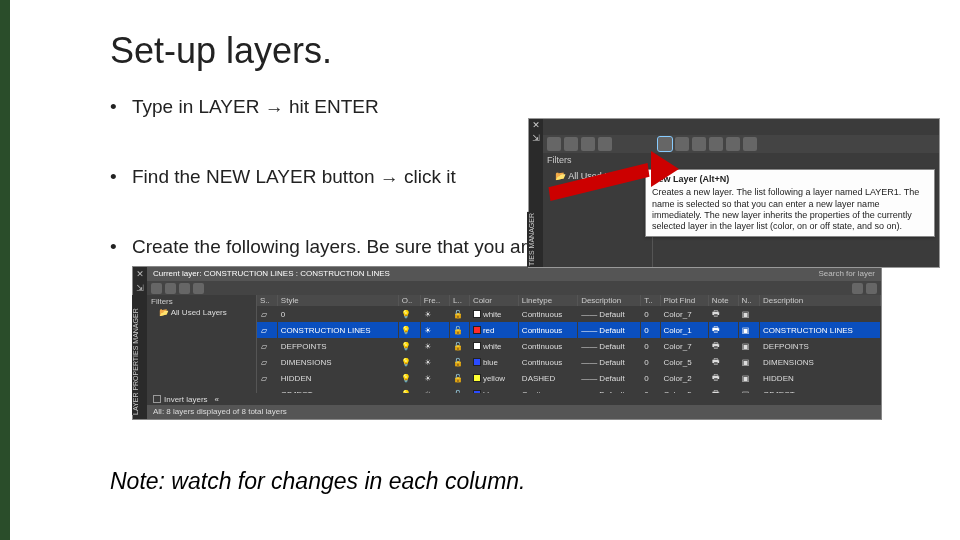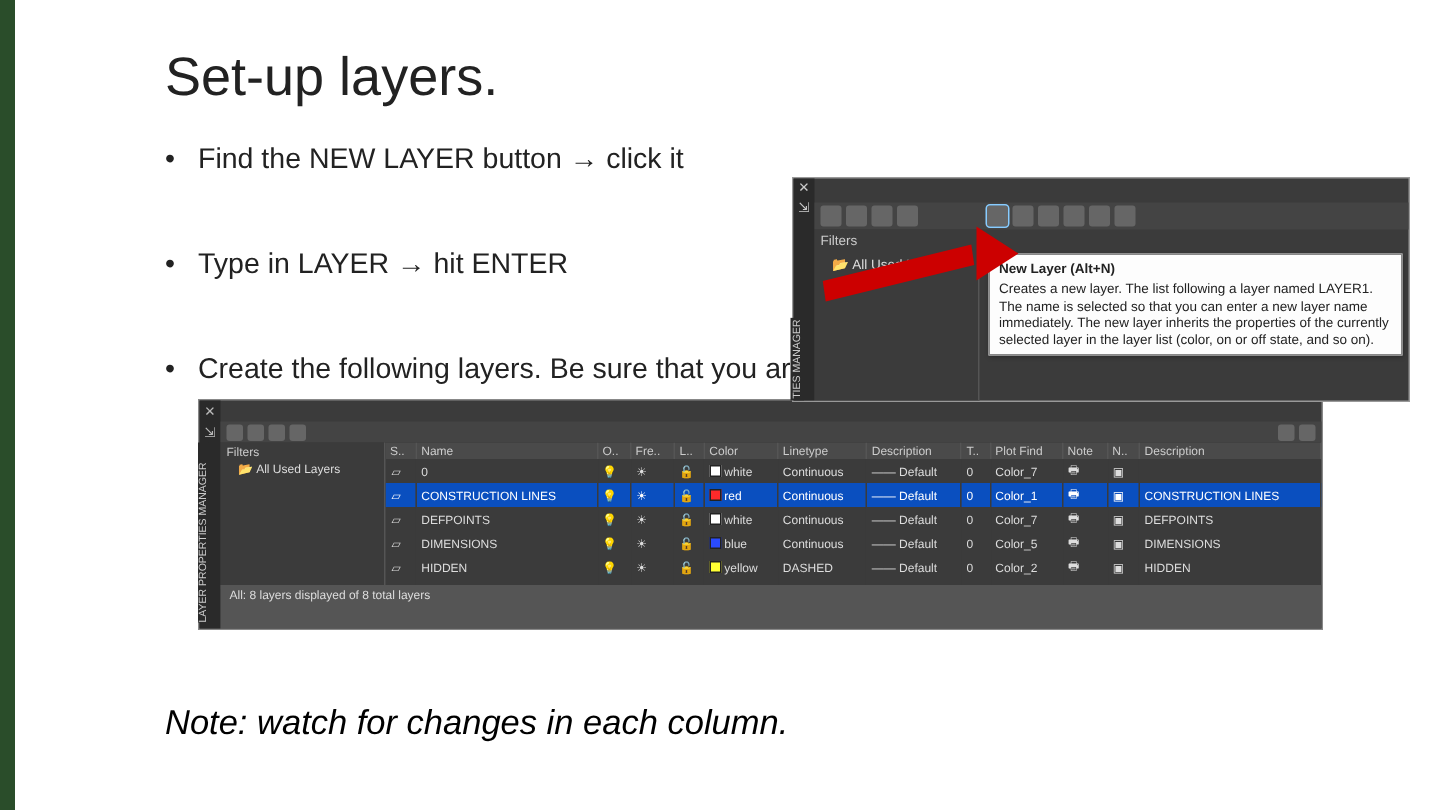--- a/index.html
+++ b/index.html
@@ -90,21 +90,21 @@
   .shot1 .toolbar .gap { width: 40px; }
   .shot1 .filters {
     position: absolute; left: 14px; top: 34px; width: 110px; bottom: 0;
     background: #3b3b3b; border-right: 1px solid #555;
     padding: 2px 4px; font-size: 9px;
   }
   .shot1 .filters .hdr { color:#ccc; margin-bottom:4px; }
   .shot1 .filters .row { color:#ddd; padding:2px 0 2px 8px; }
   .shot1 .tooltip {
     position: absolute;
-    left: 130px; top: 50px; right: 4px;
+    left: 116px; top: 50px; right: 4px;
     background: #fdfdfd;
     border: 1px solid #888;
     padding: 4px 6px;
     color: #222;
     font-size: 9px;
     line-height: 1.25;
     box-shadow: 0 1px 3px rgba(0,0,0,.3);
   }
   .shot1 .tooltip .tt-title { font-weight: bold; margin-bottom: 2px; }
   .shot1 .arrow {
@@ -184,63 +184,67 @@
     height:12px;
   }
   .shot2 tr.sel td { background:#0a4fbf; color:#fff; }
   .shot2 .sw { display:inline-block; width:8px; height:8px; vertical-align:middle; margin-right:2px; border:1px solid #222;}
   .shot2 .ic { display:inline-block; width:8px; font-size:8px; text-align:center; }
   .shot2 .invert {
     position:absolute; left:14px; bottom:14px; height:12px; font-size:8px;
     display:flex; align-items:center; gap:3px; padding-left:6px;
   }
   .shot2 .status {
-    position:absolute; left:14px; right:0; bottom:0; height:29px;
+    position:absolute; left:14px; right:0; bottom:0; height:14px;
     background:#555; color:#ddd; font-size:8px; line-height:14px; padding-left:6px;
   }
 </style>
 </head>
 <body>
 
 <div class="slide">
 
   <h1>Set-up layers.</h1>
 
   <ul class="bullets">
+    <li>Type in LAYER → hit ENTER</li>
     <li>Find the NEW LAYER button → click it</li>
-    <li>Type in LAYER → hit ENTER</li>
     <li>
       <span>Create the following layers. Be sure that you are using all capital letters.</span>
 
       
       <div class="shot2">
         <div class="closecol">
           <span>✕</span>
           <span>⇲</span>
         </div>
         <div class="sidetext">LAYER PROPERTIES MANAGER</div>
+        <div class="titlebar">
+          <span>Current layer: CONSTRUCTION LINES : CONSTRUCTION LINES</span>
+          <span style="opacity:.6">Search for layer</span>
+        </div>
         <div class="toolbar">
           <span class="ico"></span>
           <span class="ico"></span>
           <span class="ico"></span>
           <span class="ico"></span>
           <span style="flex:1"></span>
           <span class="ico"></span>
           <span class="ico"></span>
         </div>
         <div class="filters">
           <div class="hdr">Filters</div>
           <div class="row">📂 <span>All Used Layers</span></div>
         </div>
         <div class="grid">
           <table>
             <thead>
                 <tr id="hdr-row">
                   <th>S..</th>
-                  <th>Name</th>
+                  <th>Style</th>
                   <th>O..</th>
                   <th>Fre..</th>
                   <th>L..</th>
                   <th>Color</th>
                   <th>Linetype</th>
                   <th>Description</th>
                   <th>T..</th>
                   <th>Plot Find</th>
                   <th>Note</th>
                   <th>N..</th>

